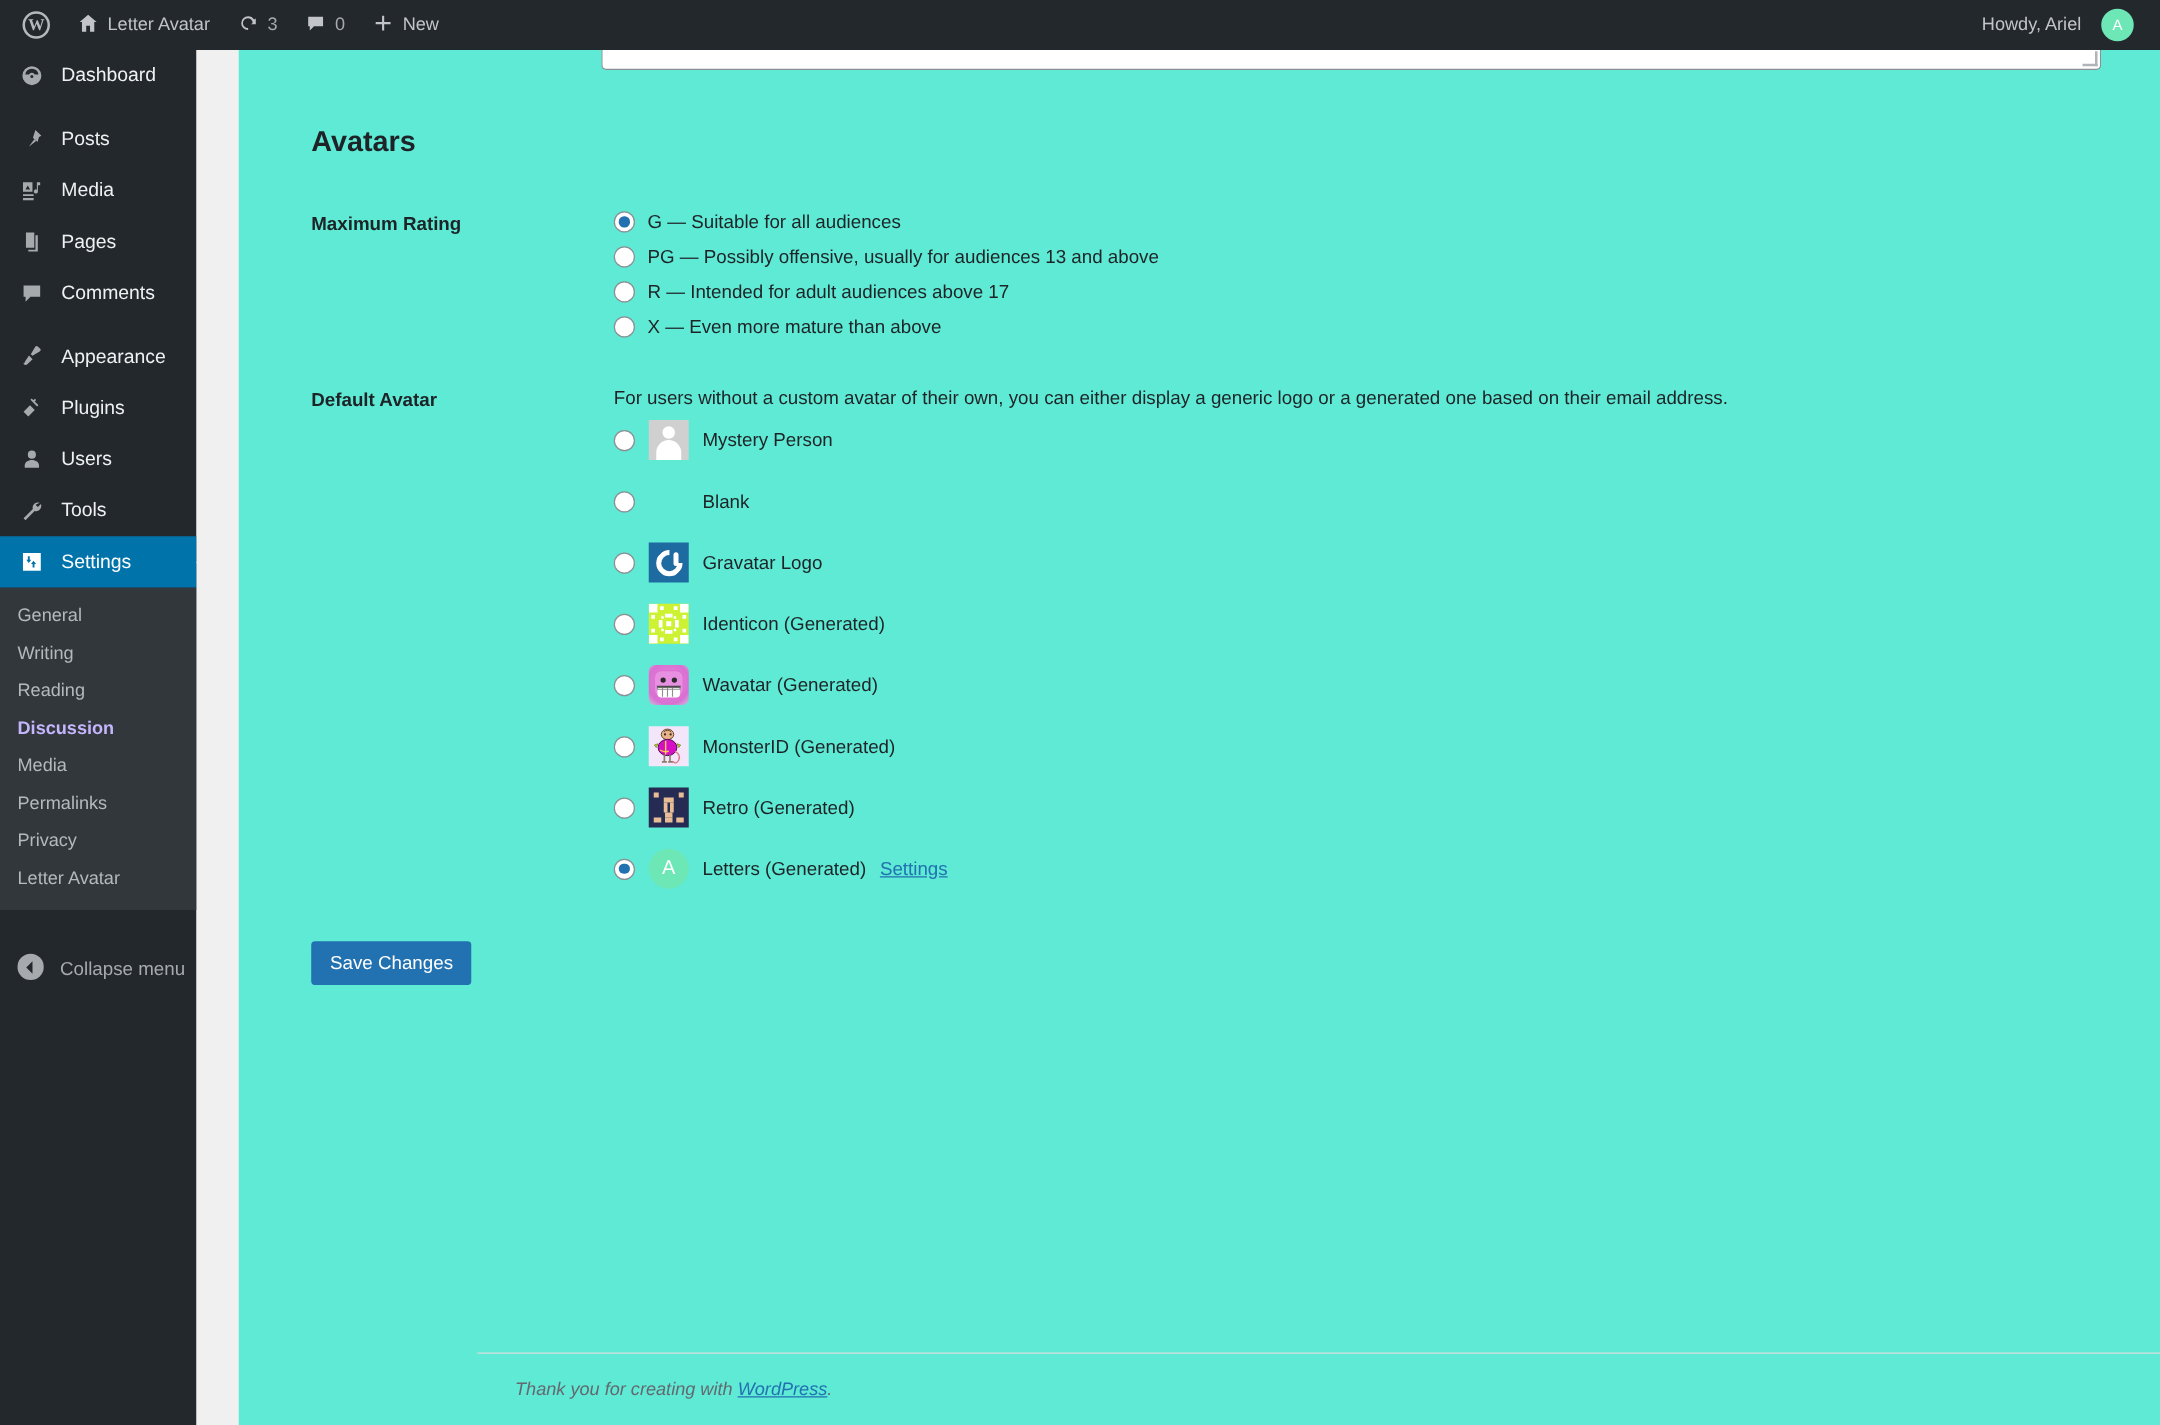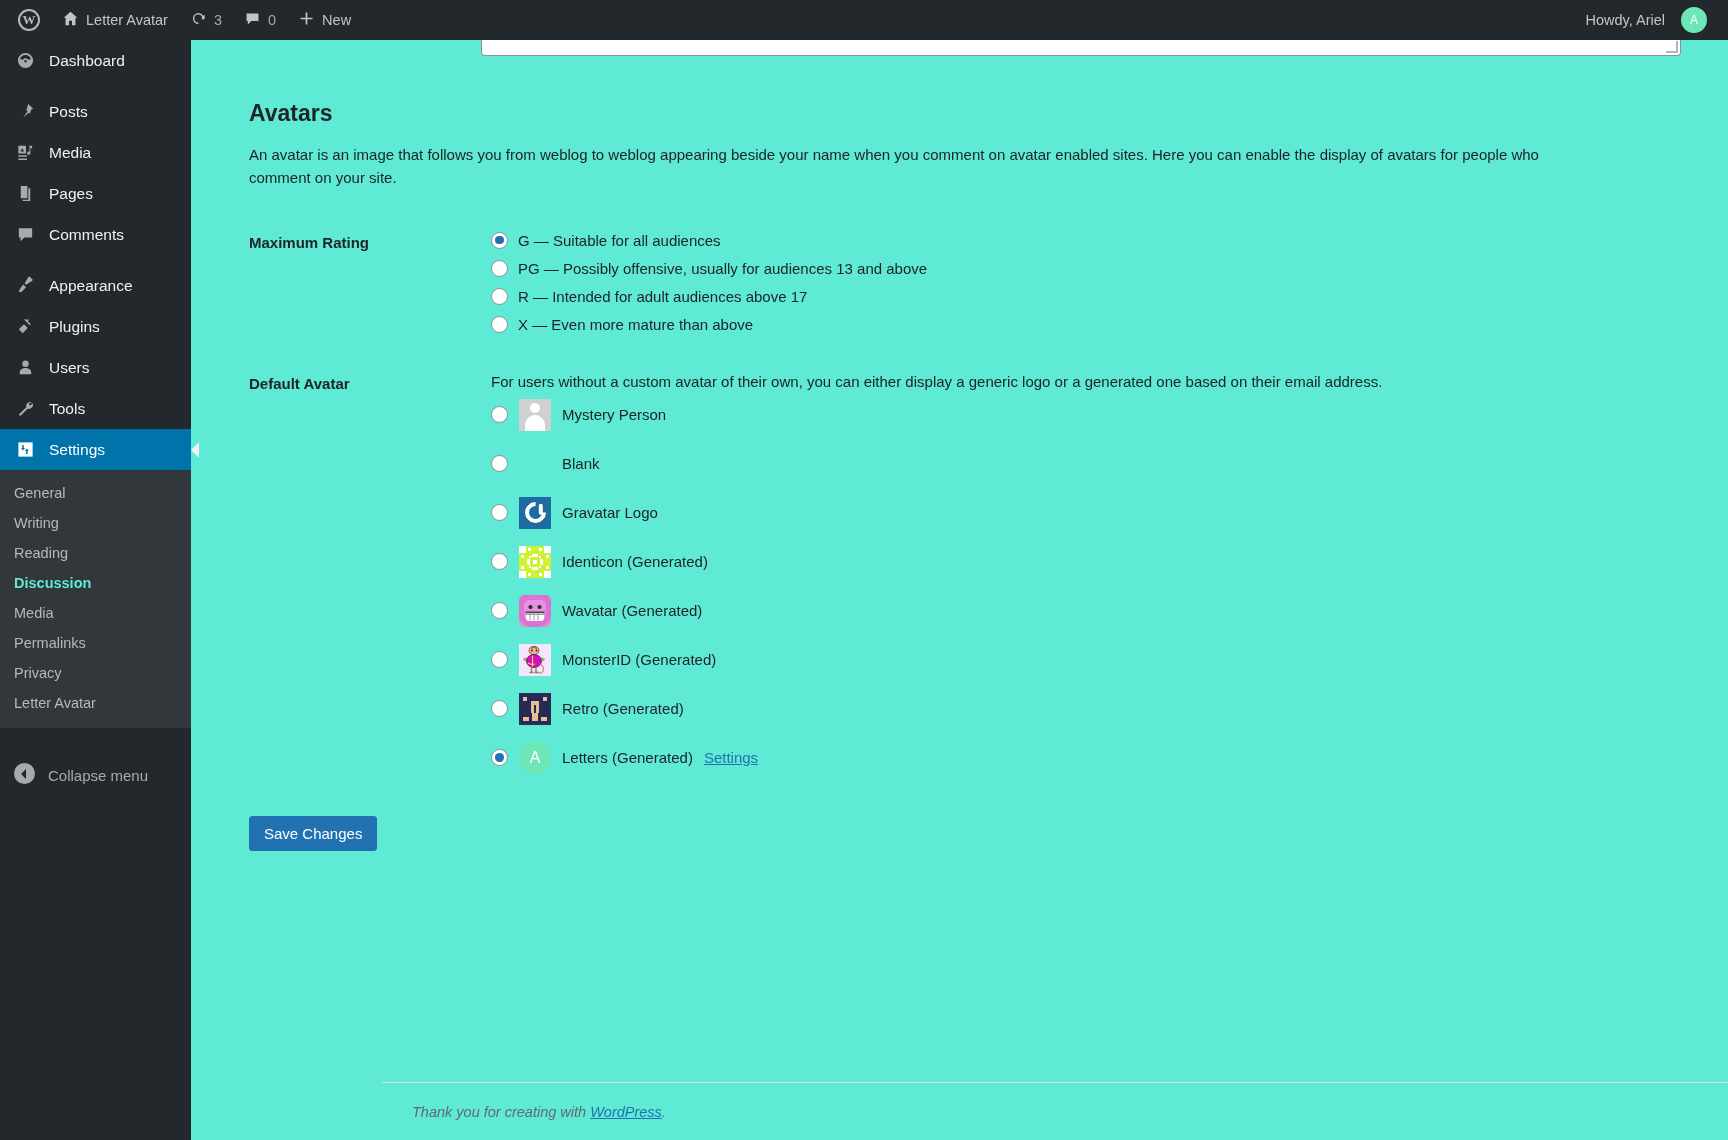--- a/index.html
+++ b/index.html
@@ -42,21 +42,21 @@
   .ab-avatar {
     width: 26px; height: 26px; border-radius: 50%;
     background: #6ee7b7; margin-left: 9px;
     display: flex; align-items: center; justify-content: center;
     color: #fff; font-size: 12px;
   }
 
   
   #adminmenu {
     position: absolute; top: 40px; left: 0;
-    width: 191px; height: 1100px;
+    width: 157px; height: 1100px;
     background: #23282d;
     z-index: 40;
   }
   .menu-top {
     display: flex; align-items: center; gap: 13px;
     padding: 11px 0 11px 14px;
     color: #f0f0f1; font-size: 15.5px;
     cursor: pointer;
     position: relative;
   }
@@ -69,21 +69,21 @@
     content: ""; position: absolute; right: -8px; top: 50%;
     margin-top: -8px; border: 8px solid transparent;
     border-right-color: #f0f0f1;
   }
   .menu-sep { height: 10px; }
   .submenu { background: #32373c; padding: 8px 0 10px 0; }
   .submenu-item {
     padding: 7px 0 7px 14px;
     color: #b4b9be; font-size: 14.5px; cursor: pointer;
   }
-  .submenu-item.current { color: #5eead4; font-weight: bold; }
+  .submenu-item.current { color: #c4b5fd; font-weight: bold; }
   .collapse {
     display: flex; align-items: flex-end; gap: 13px;
     padding: 13px 0 13px 14px;
     color: #a7aaad; font-size: 15px; cursor: pointer;
     margin-top: 22px;
   }
   .collapse-icon {
     width: 21px; height: 21px; border-radius: 50%;
     background: #a7aaad; position: relative; flex: none;
   }
@@ -387,21 +387,20 @@
   </div>
 </div>
 
 <div id="wpcontent">
 
   <div class="textarea-stub"></div>
 
   <div class="wrap">
 
     <h2 class="section-title">Avatars</h2>
-    <p class="section-desc">An avatar is an image that follows you from weblog to weblog appearing beside your name when you comment on avatar enabled sites. Here you can enable the display of avatars for people who comment on your site.</p>
 
     <table class="form-table">
       <tbody>
 
       <tr>
         <th>Maximum Rating</th>
         <td>
           <label class="opt">
             <span class="rb checked"></span>
             <span>G — Suitable for all audiences</span>

